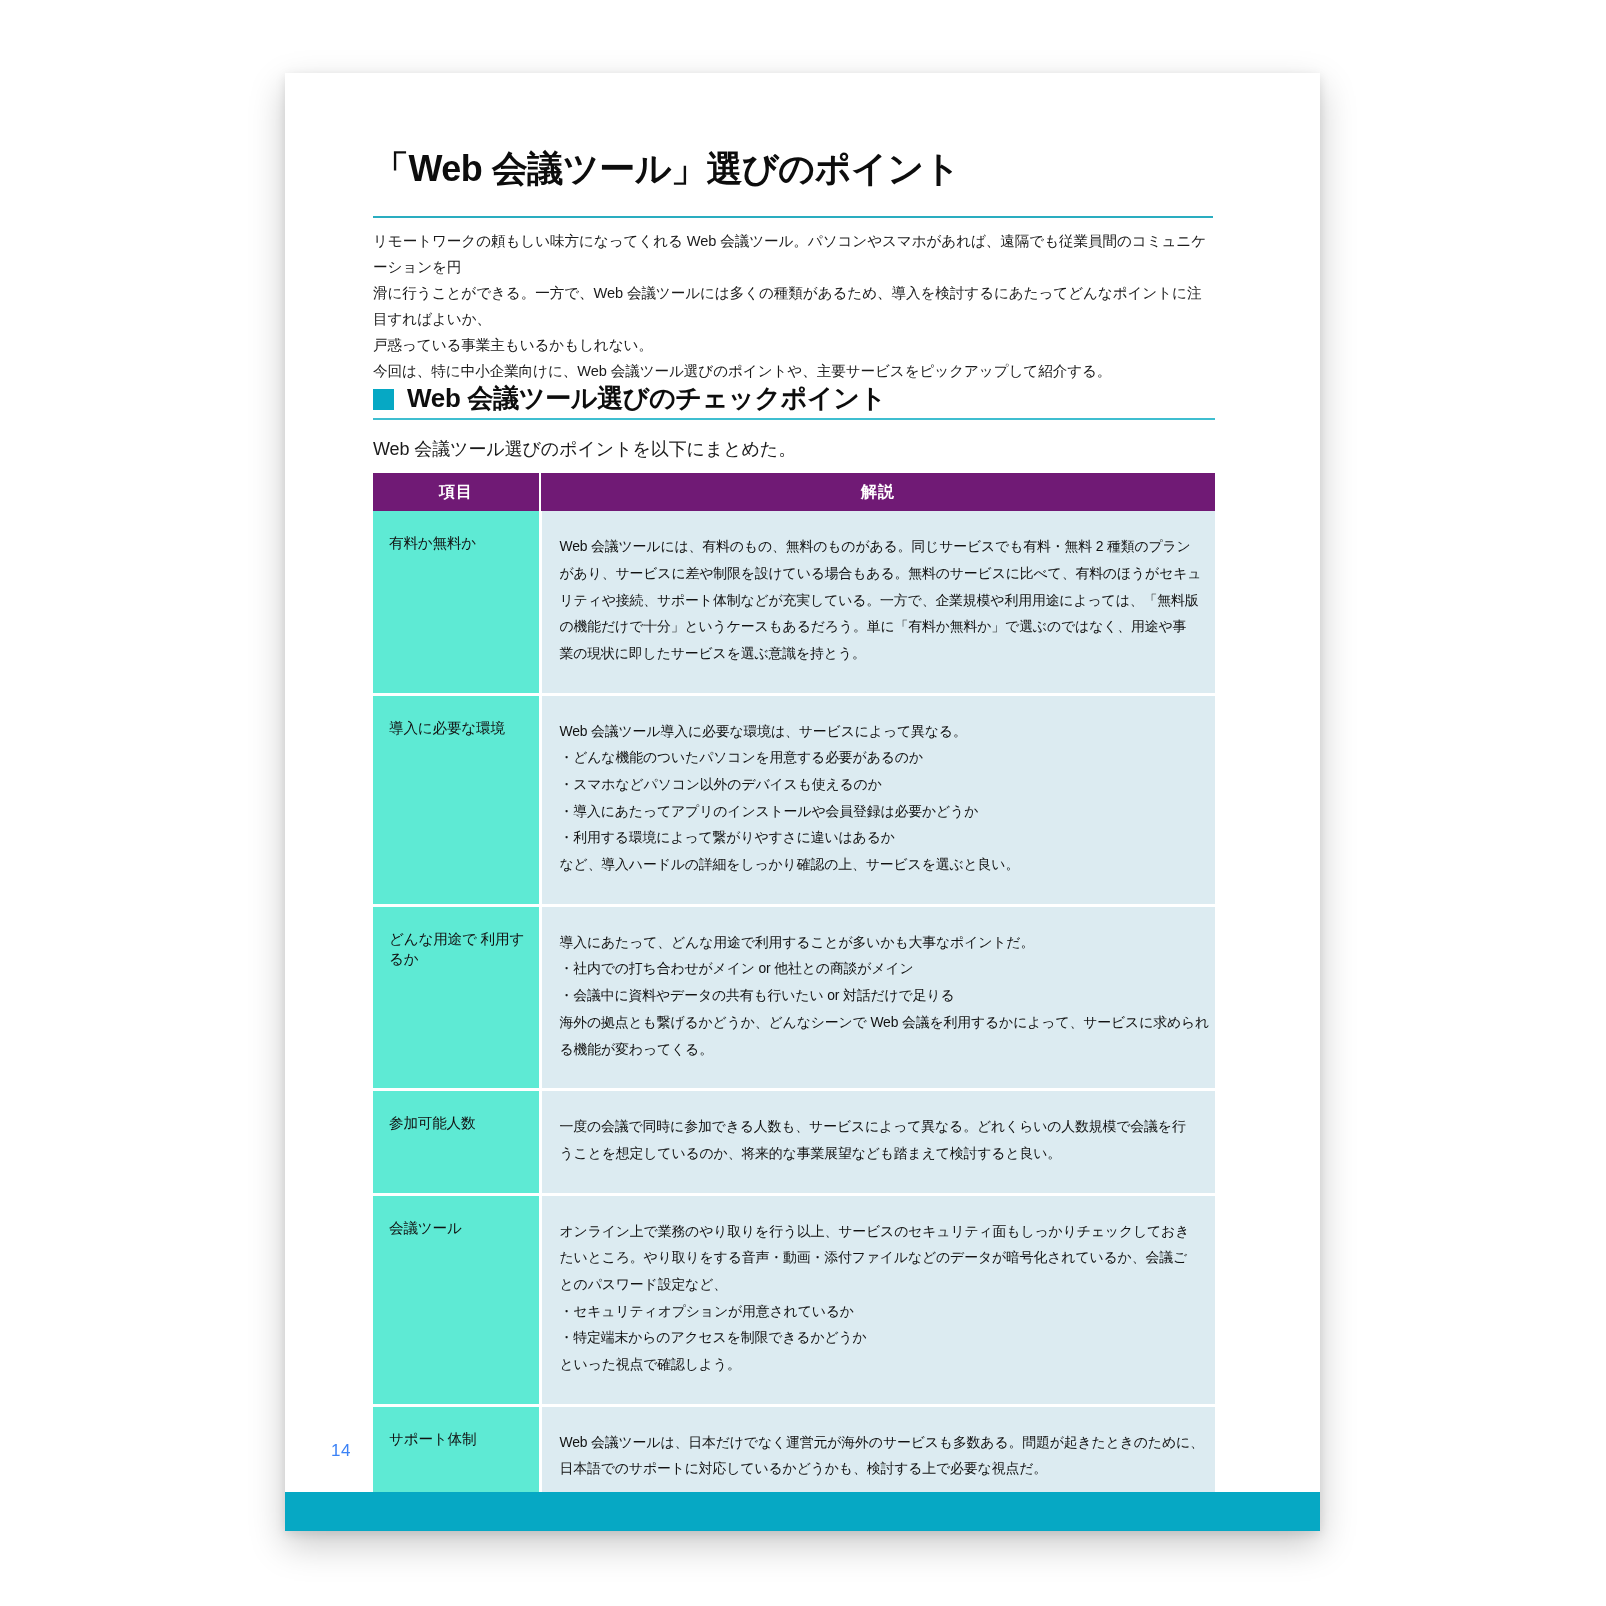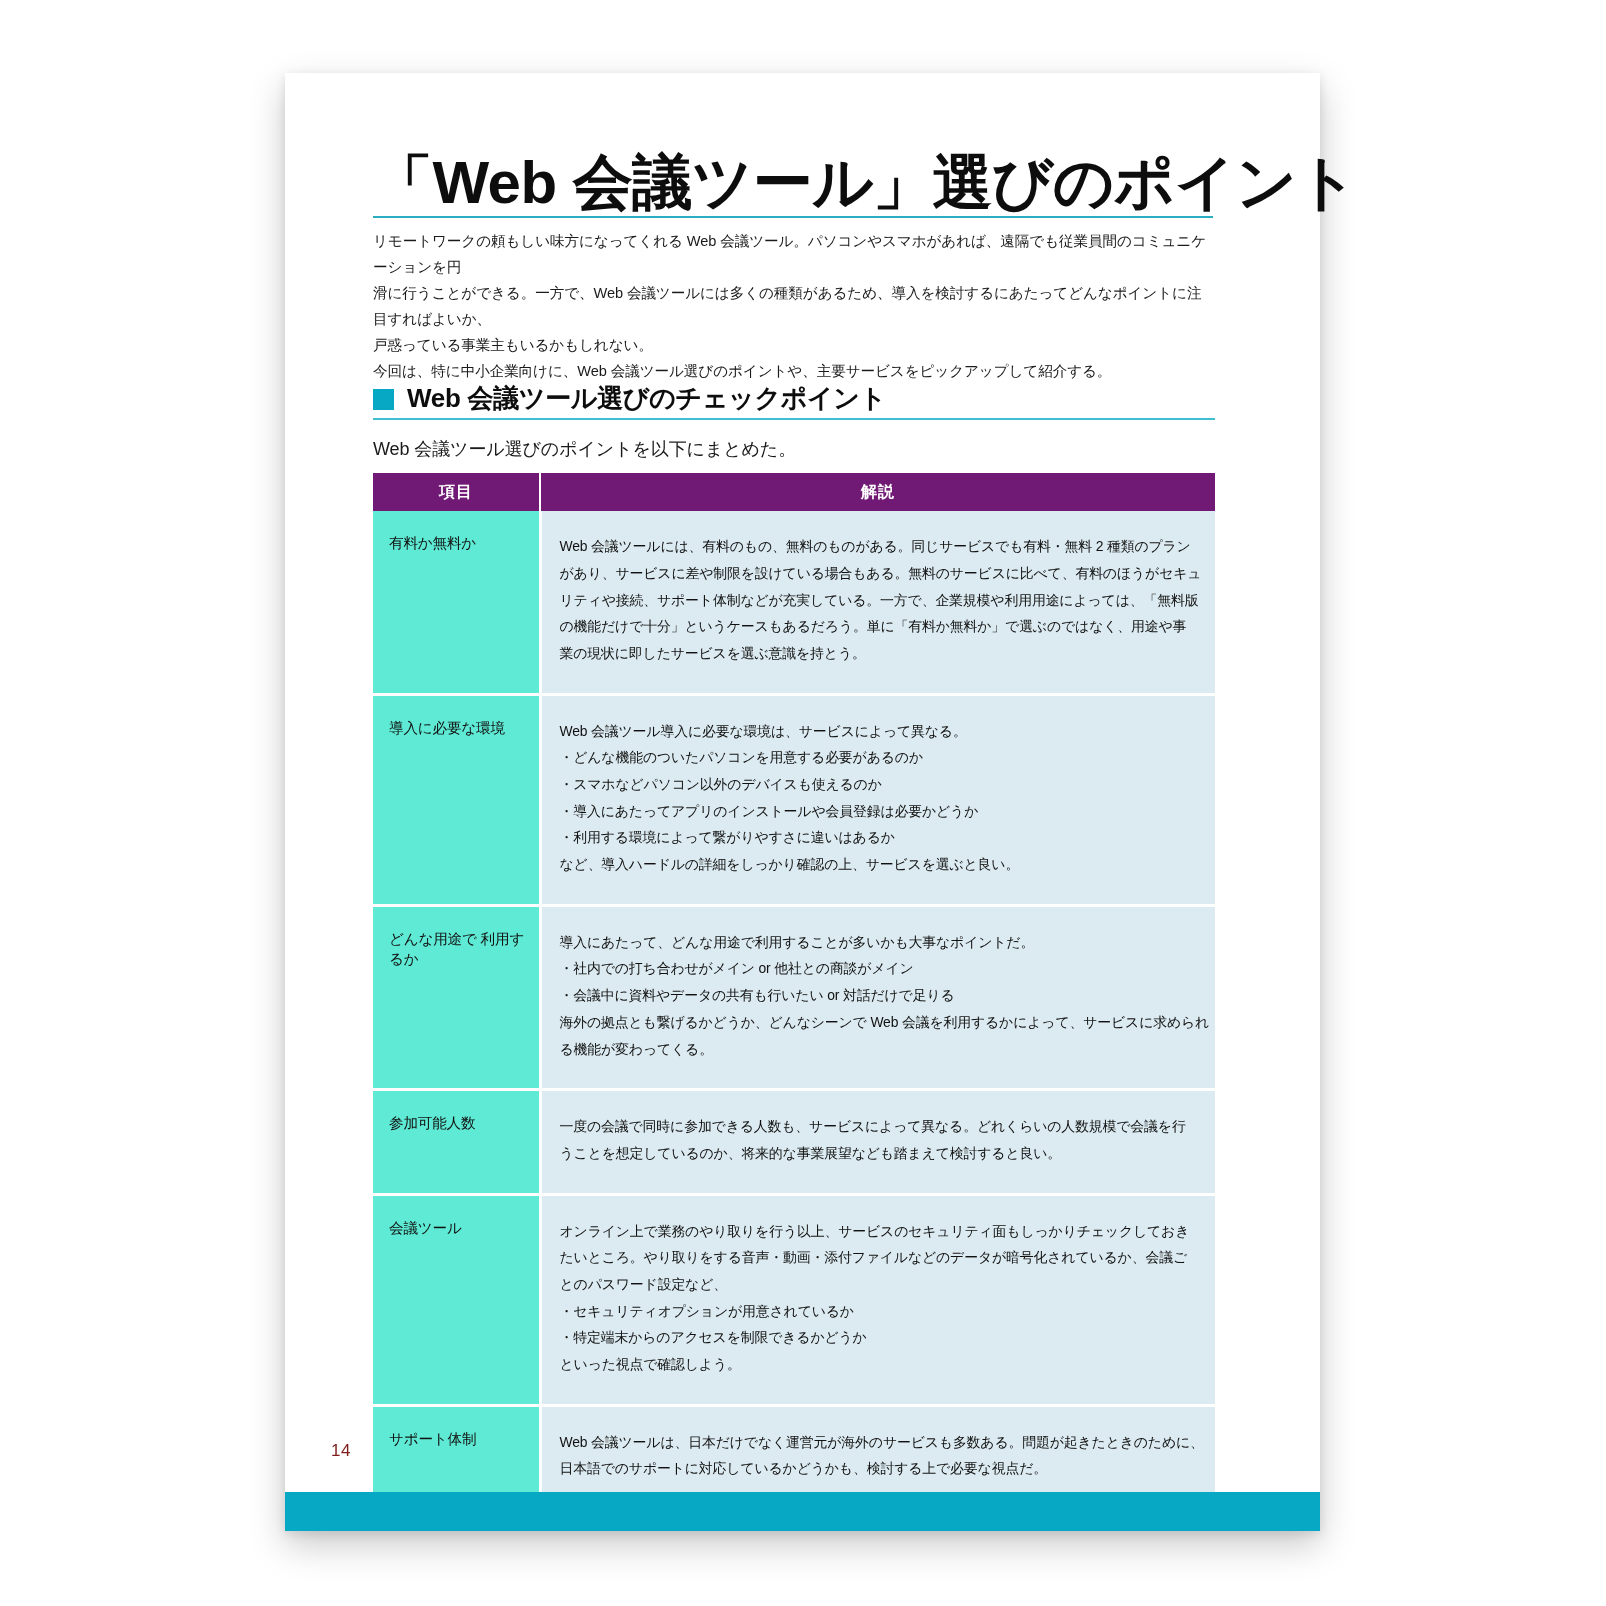--- a/index.html
+++ b/index.html
@@ -40,21 +40,21 @@
     right: 0;
     bottom: 0;
   }
 
   
   .doc-title {
     position: absolute;
     left: 88px;
     top: 75px;
     width: 860px;
-    font-size: 60px;
+    font-size: 36px;
     font-weight: bold;
     letter-spacing: -0.5px;
     color: #0d0d0d;
     line-height: 1.18;
     white-space: nowrap;
   }
 
   .title-rule {
     position: absolute;
     left: 88px;
@@ -172,21 +172,21 @@
     letter-spacing: -0.15px;
   }
   .cell-desc .ln { display: block; white-space: nowrap; }
 
   
   .page-number {
     position: absolute;
     left: 46px;
     top: 1368px;
     font-size: 17px;
-    color: #7f1d1d;
+    color: #3b82f6;
     letter-spacing: 0.5px;
   }
 
   .footer-bar {
     position: absolute;
     left: 0;
     bottom: 0;
     width: 100%;
     height: 39px;
     background: #06a8c4;

